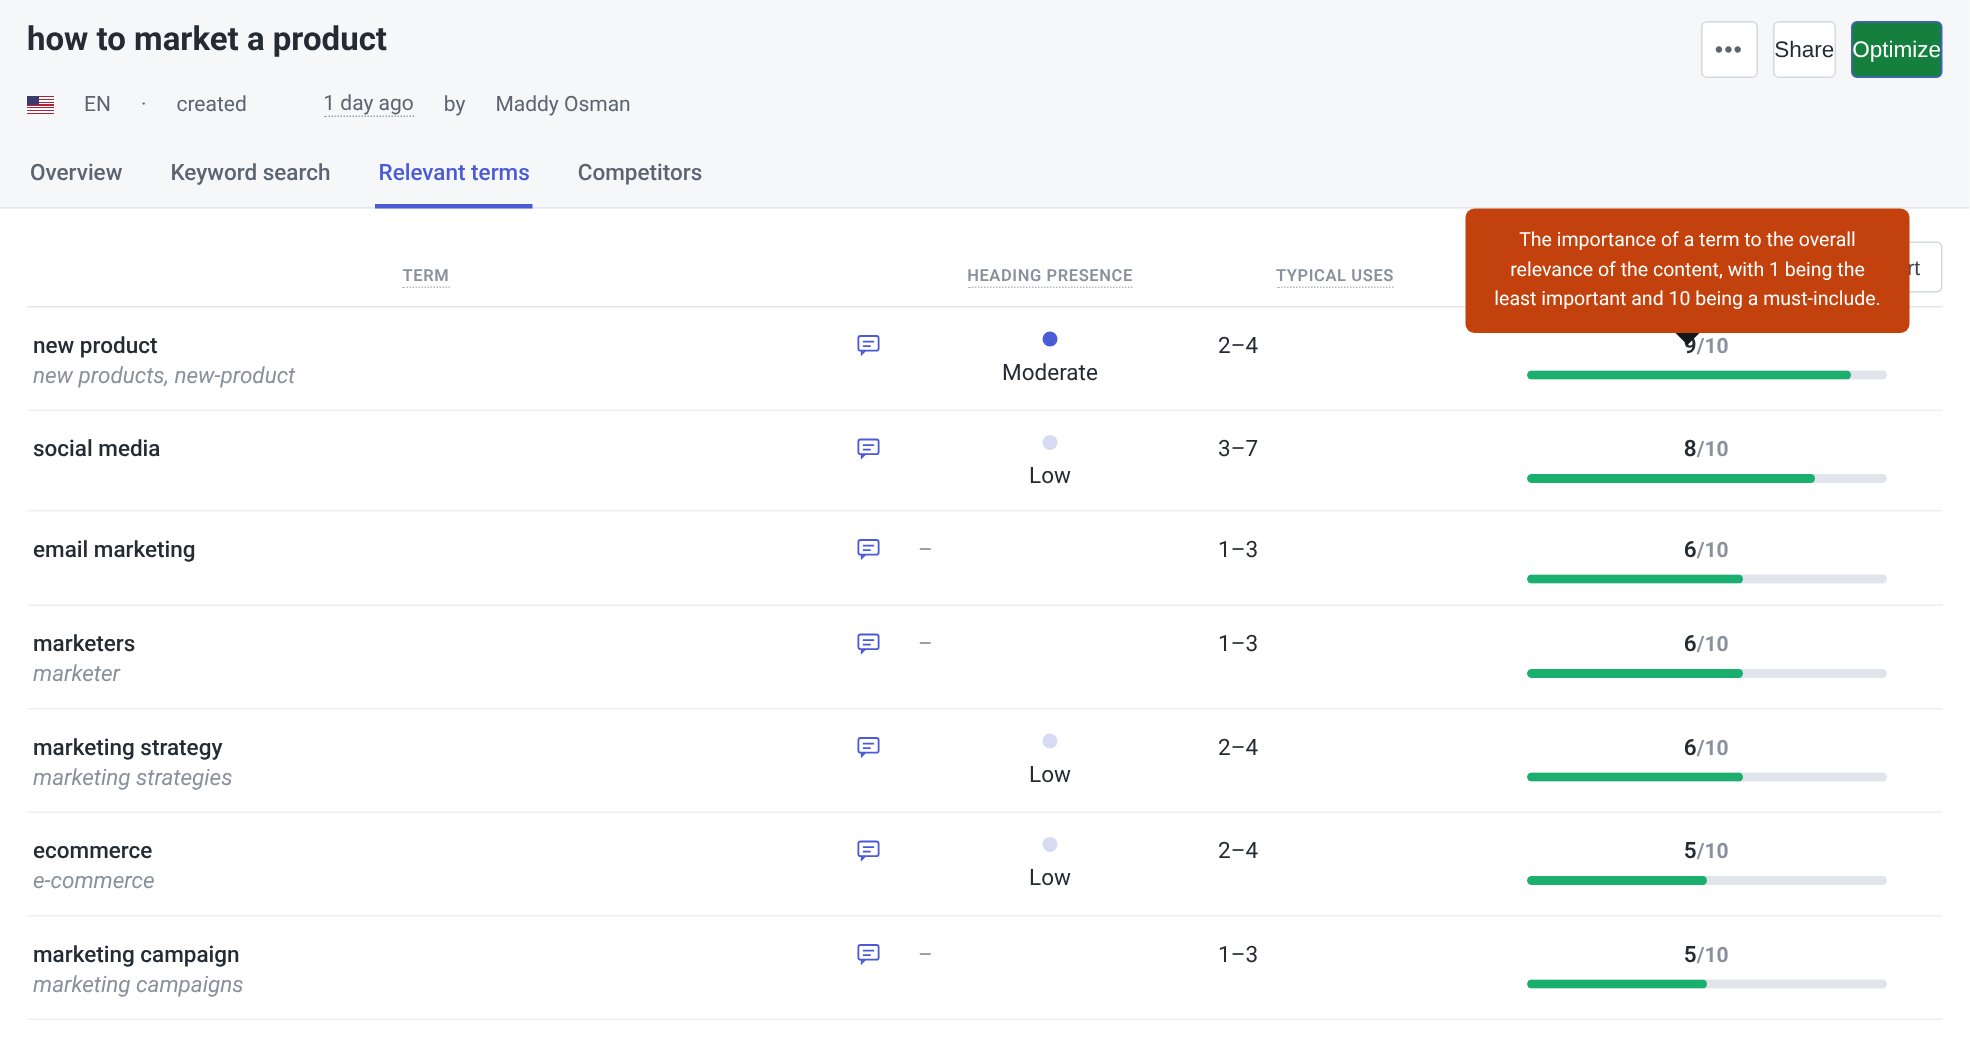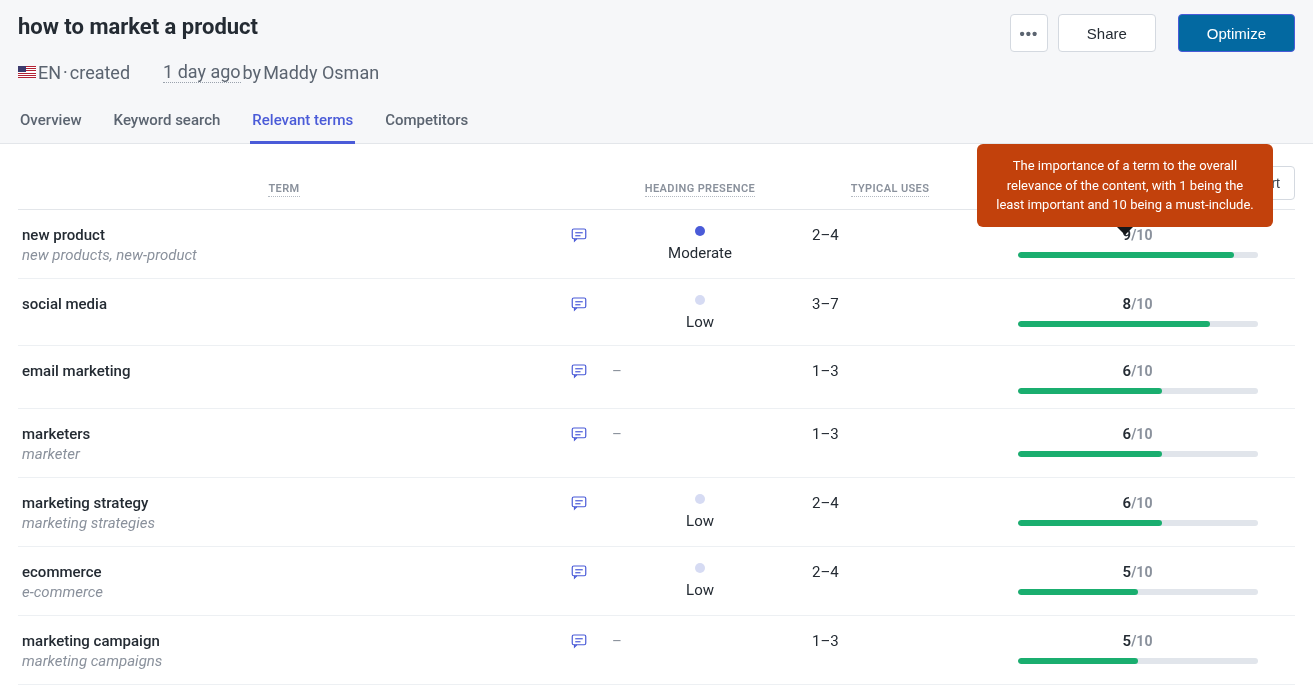--- a/index.html
+++ b/index.html
@@ -1,27 +1,27 @@
 <!DOCTYPE html>
 <html><head>
 <meta charset="utf-8">
 <style>
 * { margin:0; padding:0; box-sizing:border-box; }
 body { font-family:-apple-system,BlinkMacSystemFont,"Segoe UI",Roboto,Helvetica,Arial,sans-serif; background:#fff; color:#1a1a1a; font-size:14px; }
 .top-area { background:#f6f7f9; padding:14px 18px 0 18px; border-bottom:1px solid #e3e6ea; }
 .header-row { display:flex; justify-content:space-between; align-items:flex-start; }
 .title { font-size:22px; font-weight:700; color:#242b33; margin-bottom:22px; }
-.meta { display:flex; align-items:center; gap:2px; font-size:18px; color:#5b6470; margin-bottom:18px; }
+.meta { display:flex; align-items:center; gap:20px; font-size:14px; color:#5b6470; margin-bottom:18px; }
 .flag { width:18px; height:12px; display:inline-block; position:relative; background:linear-gradient(#b22234 0 7.7%,#fff 7.7% 15.4%,#b22234 15.4% 23.1%,#fff 23.1% 30.8%,#b22234 30.8% 38.5%,#fff 38.5% 46.2%,#b22234 46.2% 53.8%,#fff 53.8% 61.5%,#b22234 61.5% 69.2%,#fff 69.2% 76.9%,#b22234 76.9% 84.6%,#fff 84.6% 92.3%,#b22234 92.3% 100%); }
 .flag::after{ content:""; position:absolute; left:0; top:0; width:8px; height:6px; background:#3c3b6e; }
 .meta .dotted { border-bottom:1px dotted #9aa2ad;margin-left:31px; }
 .actions { display:flex; gap:10px; align-items:center; }
-.btn { height:38px; border-radius:4px; border:1px solid #d4d9e0; background:#fff; color:#242b33; font-size:15px; font-weight:500; padding:0 28px; display:flex; align-items:center; cursor:pointer; }
+.btn { height:38px; border-radius:4px; border:1px solid #d4d9e0; background:#fff; color:#242b33; font-size:15px; font-weight:500; padding:0 0; display:flex; align-items:center; cursor:pointer; }
 .btn.icon-only { width:38px; padding:0; justify-content:center; font-weight:700; letter-spacing:1px; color:#5b6470; }
-.btn.primary { background:#0369a1; border-color:#4a5bd8; color:#fff;margin-left:12px; }
+.btn.primary { background:#15803d; border-color:#4a5bd8; color:#fff; }
 .tabs { display:flex; gap:28px; }
 .tab { padding:10px 2px 12px; color:#5b6470; font-size:15px; font-weight:500; cursor:pointer; border-bottom:3px solid transparent; margin-bottom:-1px; }
 .tab.active { color:#4a5bd8; border-bottom-color:#4a5bd8; }
 .content { position:relative; padding:28px 18px 10px; }
 .export-btn { position:absolute; right:18px; top:22px; height:34px; border:1px solid #d4d9e0; border-radius:4px; background:#fff; padding:0 14px; font-size:14px; color:#3a424d; display:flex; align-items:center; cursor:pointer; }
 .tooltip { position:absolute; top:0; right:40px; width:296px; background:#c2410c; color:#fff; font-size:13px; line-height:1.5; text-align:center; padding:12px 16px; border-radius:6px; z-index:10; }
 .tooltip::after { content:""; position:absolute; bottom:-8px; left:50%; transform:translateX(-50%); border:8px solid transparent; border-top-color:#15181b; border-bottom:none; }
 table { width:100%; border-collapse:collapse; }
 thead th { text-transform:uppercase; font-size:11px; font-weight:600; letter-spacing:0.4px; color:#8a919c; text-align:center; padding:10px 12px 14px; border-bottom:1px solid #e3e6ea; }
 thead th .dotted { border-bottom:1px dotted #b4bac2; padding-bottom:1px; }

